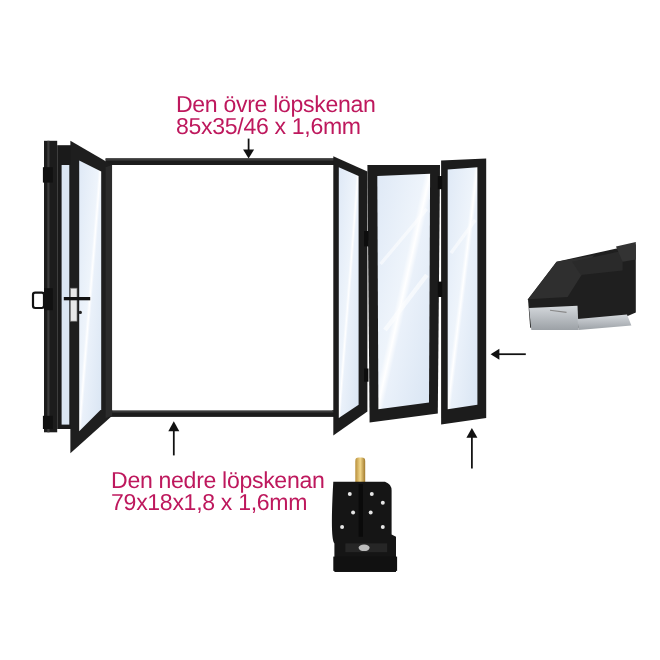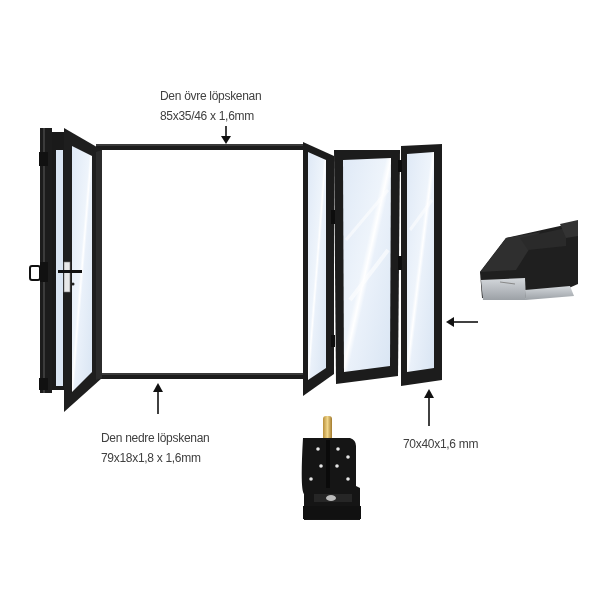--- a/index.html
+++ b/index.html
@@ -1,17 +1,17 @@
 <!DOCTYPE html>
 <html><head>
   <meta charset="utf-8">
   <style>
     html, body { margin:0; padding:0; background:#ffffff; }
     body { width:600px; height:600px; position:relative; overflow:hidden; font-family:"DejaVu Sans Condensed","DejaVu Sans", sans-serif; }
-    .label { position:absolute; color:#404040; font-size:12px; line-height:20px; letter-spacing:-0.3px; white-space:nowrap; font-family:"Liberation Sans", sans-serif; }
+    .label { position:absolute; color:#be185d; font-size:21px; line-height:20px; letter-spacing:-0.3px; white-space:nowrap; font-family:"Liberation Sans", sans-serif; }
     svg { position:absolute; left:0; top:0; }
   </style>
 </head>
 <body>
 
 <svg width="600" height="600" viewBox="0 0 600 600">
   <defs>
     <linearGradient id="glassGrad" x1="0" y1="0" x2="1" y2="1">
       <stop offset="0" stop-color="#dfe9f6"></stop>
       <stop offset="0.45" stop-color="#eef4fb"></stop>
@@ -146,14 +146,13 @@
 
 <div class="label" style="left:486px; top:316px;">
 </div>
 
 <div class="label" style="left:101px; top:428px;">
   <div>Den nedre löpskenan</div>
   <div>79x18x1,8 x 1,6mm</div>
 </div>
 
 <div class="label" style="left:403px; top:434px;">
-  <div>70x40x1,6 mm</div>
 </div>
 
 </body></html>

